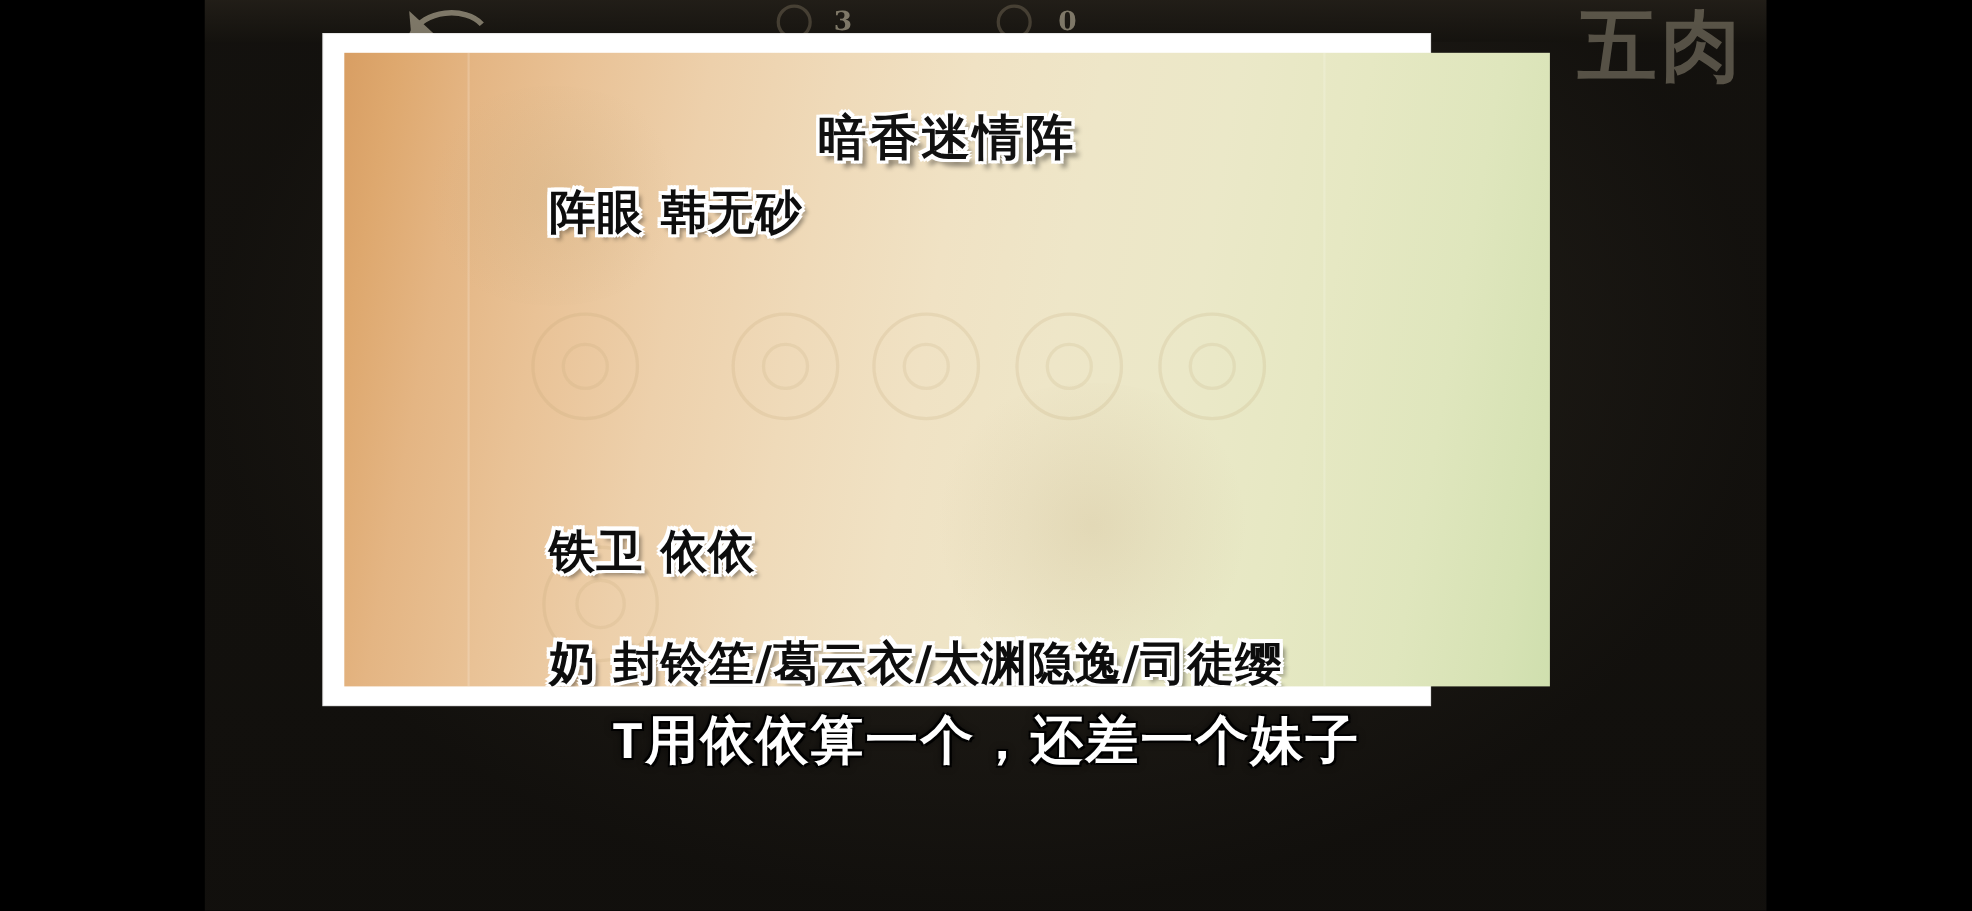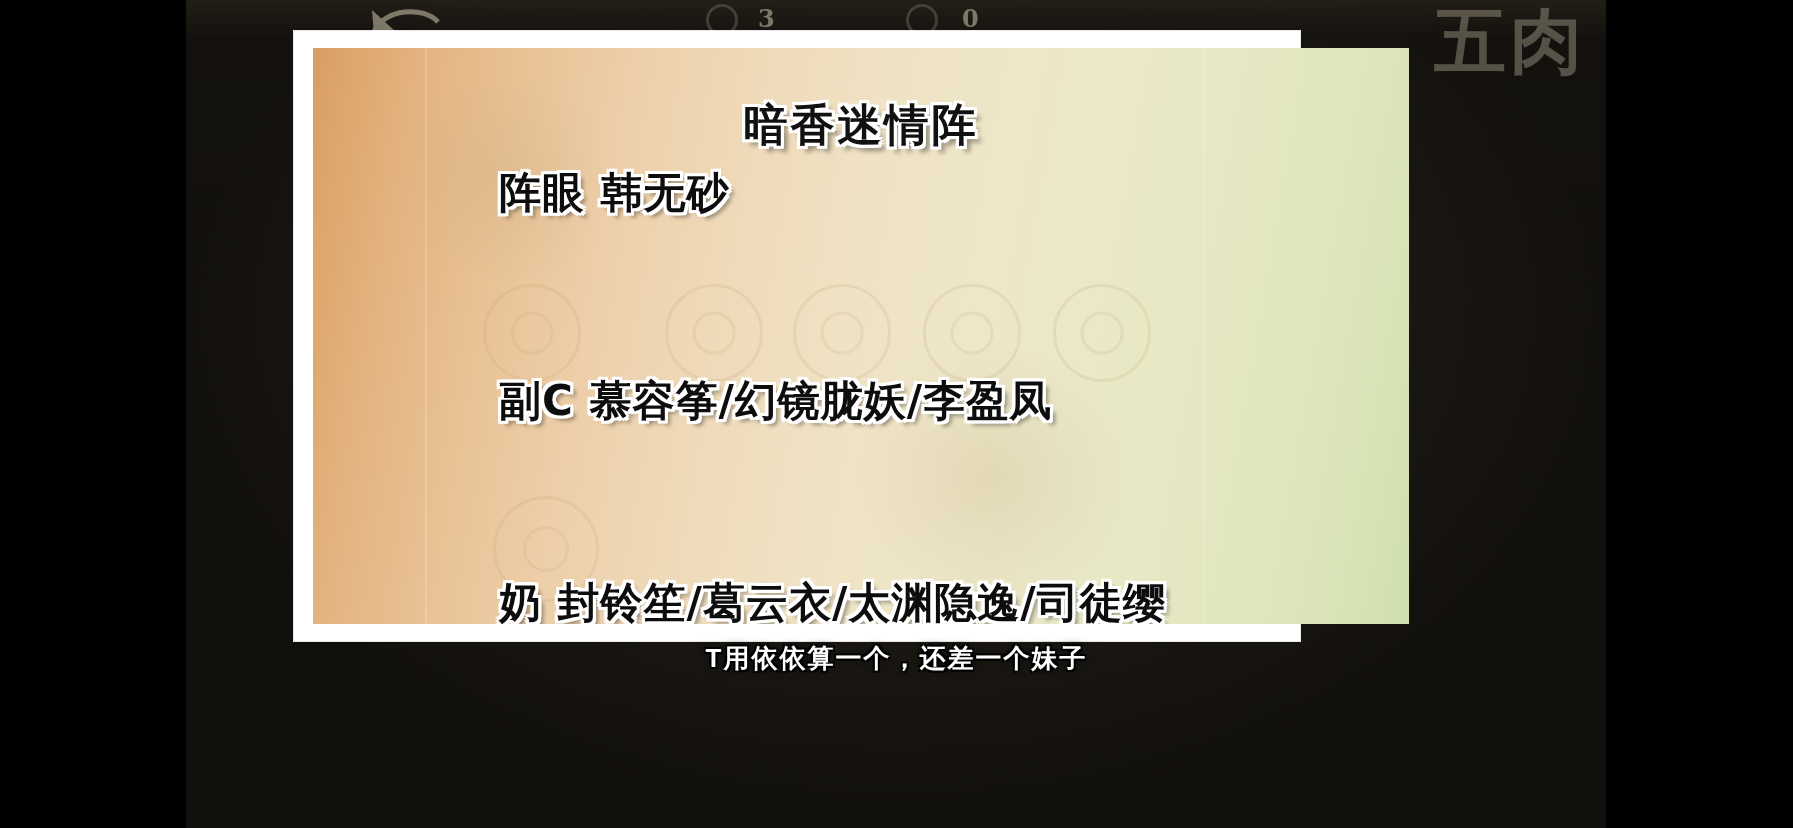--- a/index.html
+++ b/index.html
@@ -75,22 +75,22 @@
      text-align: right;
   }
   .ln0{top:117px;}
   .ln1{top:222px;}
   .ln2{top:325px;}
   .ln3{top:425px;}
   .ln4{top:527px;}
 
   
   .subtitle{position:absolute;left:0;right:0;top:641px;text-align:center;
-     font-size:26px;font-weight:bold;color:#fff;letter-spacing:2px;
-     font-family:Liberation Sans, sans-serif;
+     font-size:48px;font-weight:bold;color:#fff;letter-spacing:2px;
+     font-family:Liberation Mono, monospace;
      text-shadow:-2px -2px 0 #000,2px -2px 0 #000,-2px 2px 0 #000,2px 2px 0 #000,
                  0 0 8px rgba(0,0,0,.9);
   }
 </style>
 </head>
 <body>
 
 <div id="stage">
 
   <div class="game-bg"></div>
@@ -133,21 +133,21 @@
       <div class="paper-ring" style="left:170px;top:236px;width:92px;height:92px;"></div>
       <div class="paper-ring" style="left:352px;top:236px;width:92px;height:92px;"></div>
       <div class="paper-ring" style="left:480px;top:236px;width:92px;height:92px;"></div>
       <div class="paper-ring" style="left:610px;top:236px;width:92px;height:92px;"></div>
       <div class="paper-ring" style="left:740px;top:236px;width:92px;height:92px;"></div>
       <div class="paper-ring" style="left:180px;top:448px;width:100px;height:100px;"></div>
 
       <div class="ov-title">暗香迷情阵</div>
 
       <div class="ov-line ln0">阵眼  韩无砂</div>
-      <div class="ov-line ln2">副C   慕容筝/幻镜胧妖/李盈凤</div>
+      <div class="ov-line ln3">铁卫  依依</div>
       <div class="ov-line ln4">奶 封铃笙/葛云衣/太渊隐逸/司徒缨</div>
     </div>
   </div>
 
   <div class="subtitle">T用依依算一个，还差一个妹子</div>
 
   <div class="left-shade"></div>
   <div class="right-shade"></div>
 </div>
 

